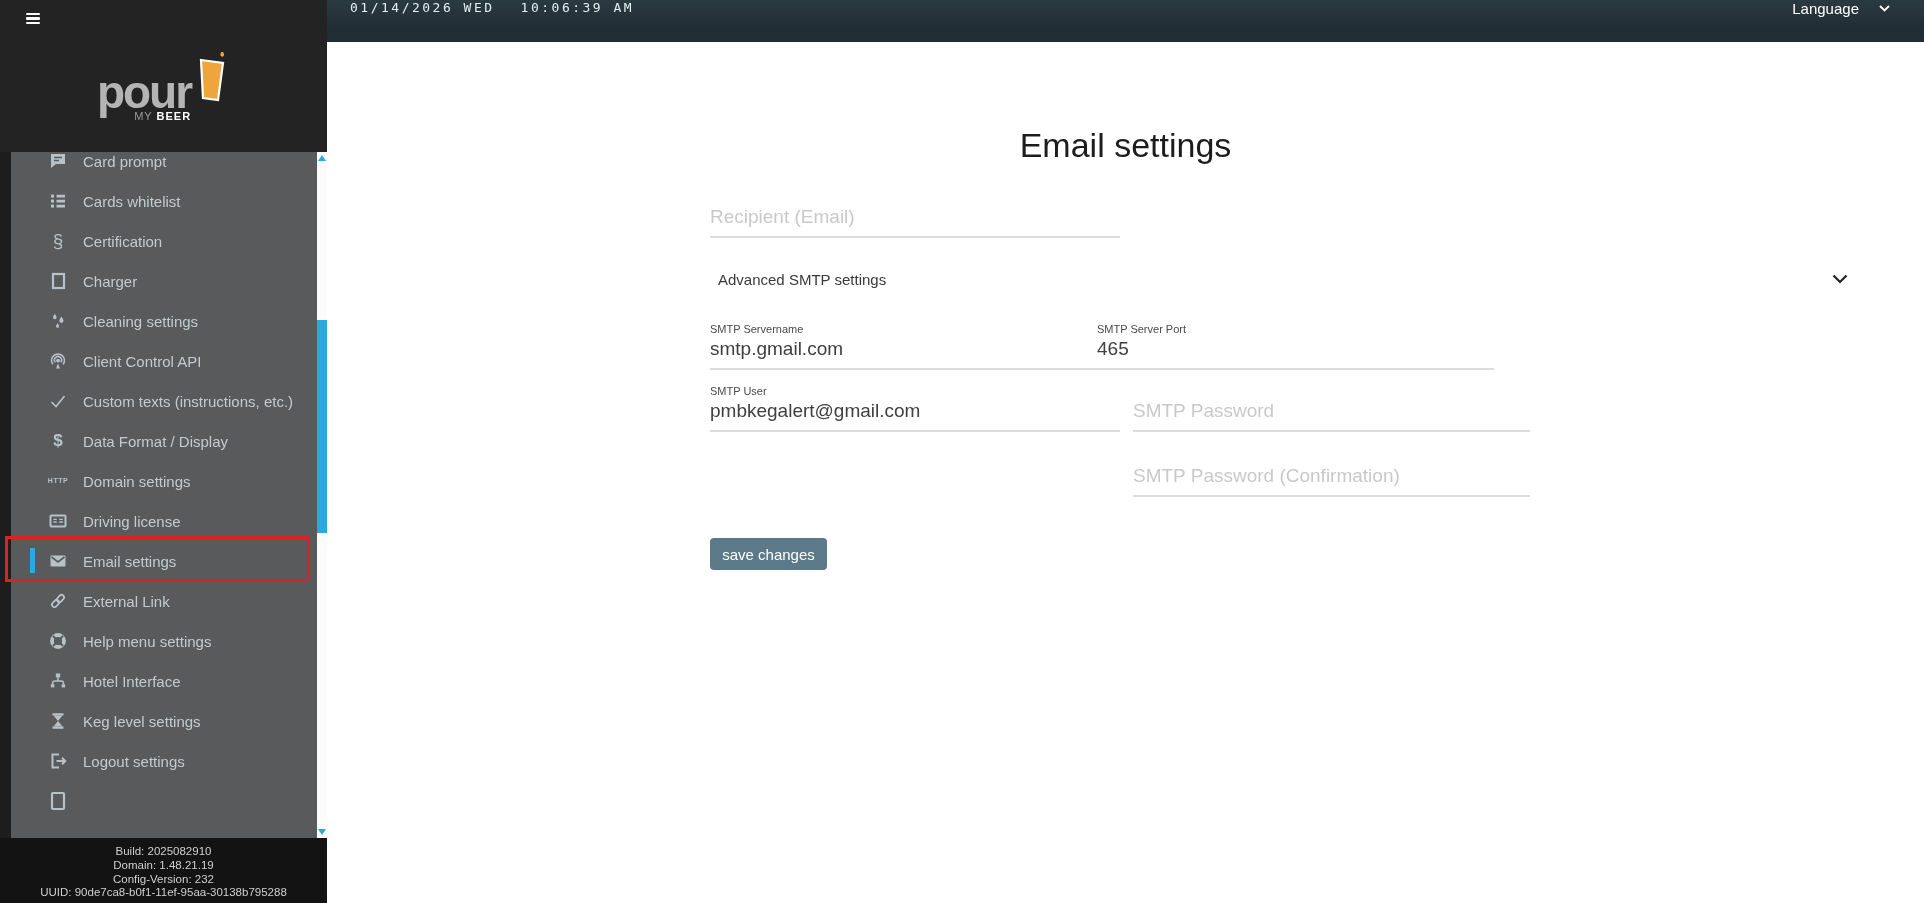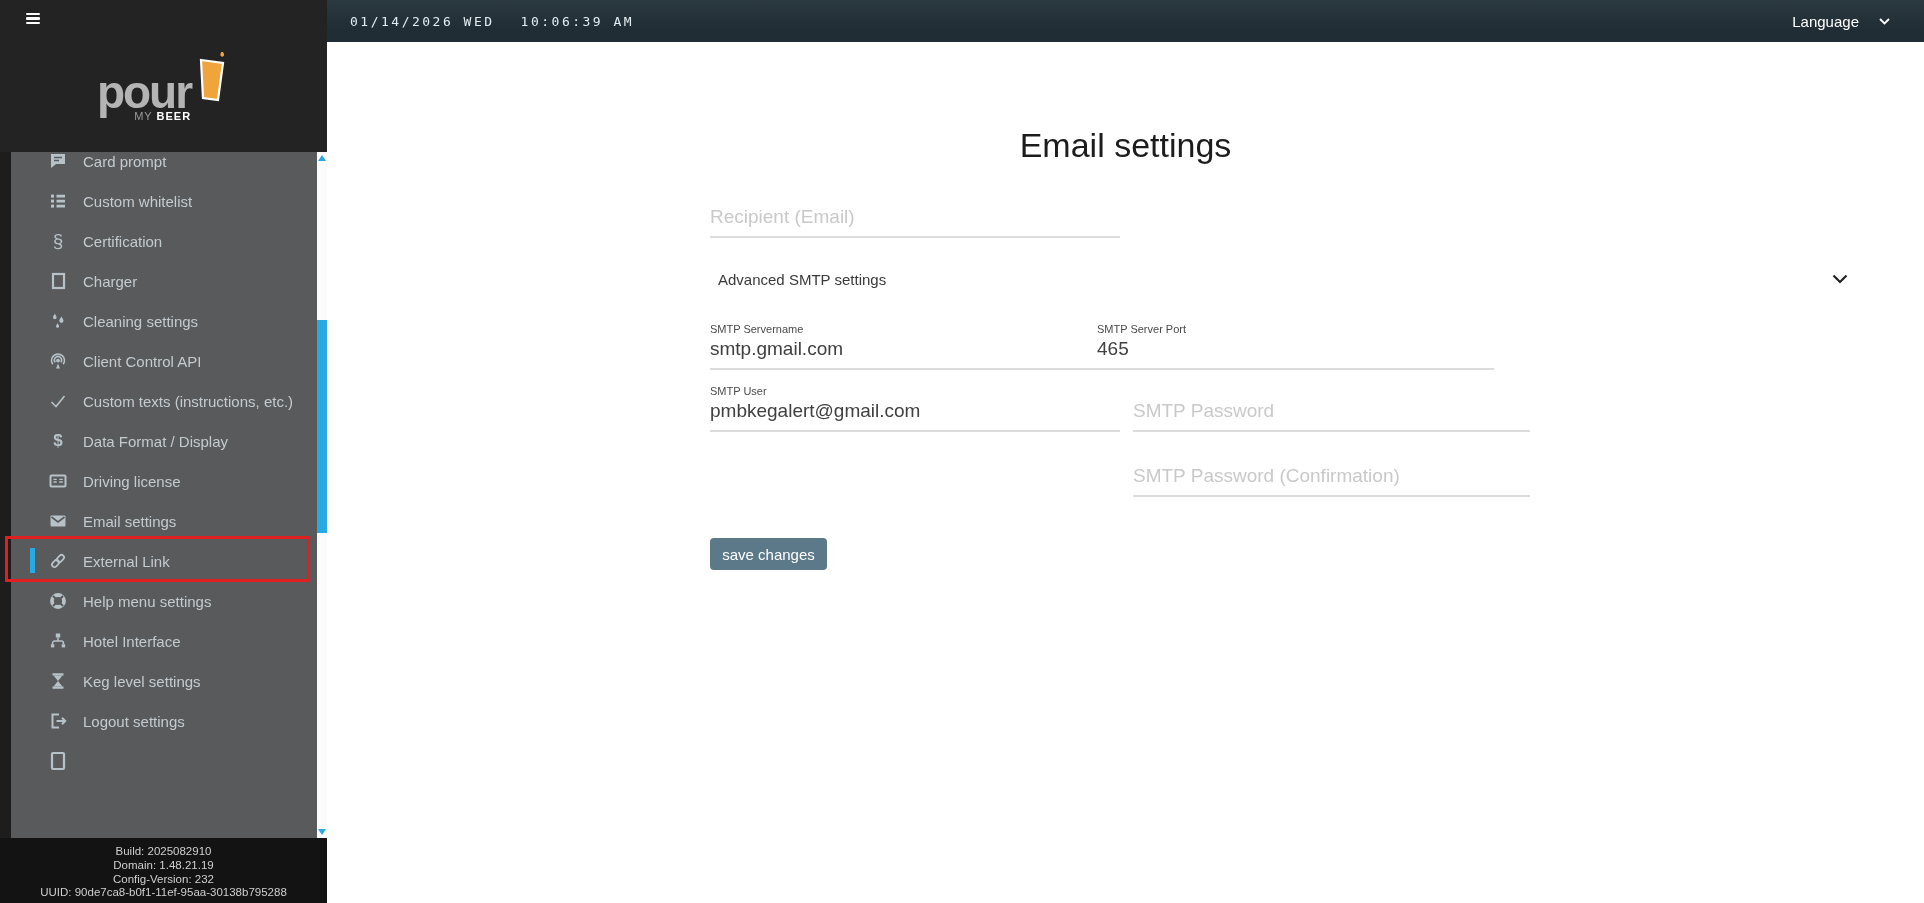--- a/index.html
+++ b/index.html
@@ -6,21 +6,21 @@
   html,body { width:1924px; height:903px; }
   body {
     position: relative; overflow: hidden; background:#fff;
     font-family:"Liberation Sans", sans-serif;
   }
 
   
   .topbar {
     position:absolute; left:327px; top:0; width:1597px; height:42px;
     background:linear-gradient(180deg, var(--topbar_hi,#2b3941) 0%, var(--topbar,#212d34) 70%);
-    display:flex; align-items:center; justify-content:space-between;
+    display:flex; align-items:flex-start; justify-content:space-between;
     padding:0 34px 0 23px;
   }
   .clock {
     font-family:"DejaVu Sans Mono", monospace; font-size:13px; letter-spacing:2.5px;
     color:#e3eef2; white-space:pre;
   }
   .clock .time { margin-left:26px; }
   .lang {
     display:flex; align-items:center; gap:20px; color:#ffffff; font-size:15px; cursor:pointer;
   }
@@ -149,21 +149,21 @@
         <span class="mi-icon">
             <svg width="20" height="20" viewBox="0 0 20 20">
               <g fill="#b6c2c8">
                 <rect x="3" y="3.6" width="3" height="3"></rect>
                 <rect x="3" y="8.6" width="3" height="3"></rect>
                 <rect x="3" y="13.6" width="3" height="3"></rect>
               </g>
               <path d="M8.5 5.1H17M8.5 10.1H17M8.5 15.1H17" stroke="#b6c2c8" stroke-width="2.6"></path>
             </svg>
           </span>
-        <span>Custom whitelist</span>
+        <span>Cards whitelist</span>
       </div>
 
       <div class="menu-item">
         <span class="mi-icon">
             <span class="mi-glyph">§</span>
           </span>
         <span>Certification</span>
       </div>
 
       <div class="menu-item">
@@ -207,20 +207,26 @@
         <span>Custom texts (instructions, etc.)</span>
       </div>
 
       <div class="menu-item">
         <span class="mi-icon">
             <span class="mi-glyph dollar">$</span>
           </span>
         <span>Data Format / Display</span>
       </div>
 
+      <div class="menu-item">
+        <span class="mi-icon">
+            <span class="mi-glyph http">HTTP</span>
+          </span>
+        <span>Domain settings</span>
+      </div>
 
       <div class="menu-item">
         <span class="mi-icon">
             <svg width="20" height="20" viewBox="0 0 20 20">
               <rect x="2.5" y="4.5" width="15" height="11" rx="1" fill="none" stroke="#b6c2c8" stroke-width="2"></rect>
               <path d="M5.5 8.3h3.2M5.5 11h3.2M11.3 8.3h3.5M11.3 11h3.5" stroke="#b6c2c8" stroke-width="1.3"></path>
             </svg>
           </span>
         <span>Driving license</span>
       </div>

